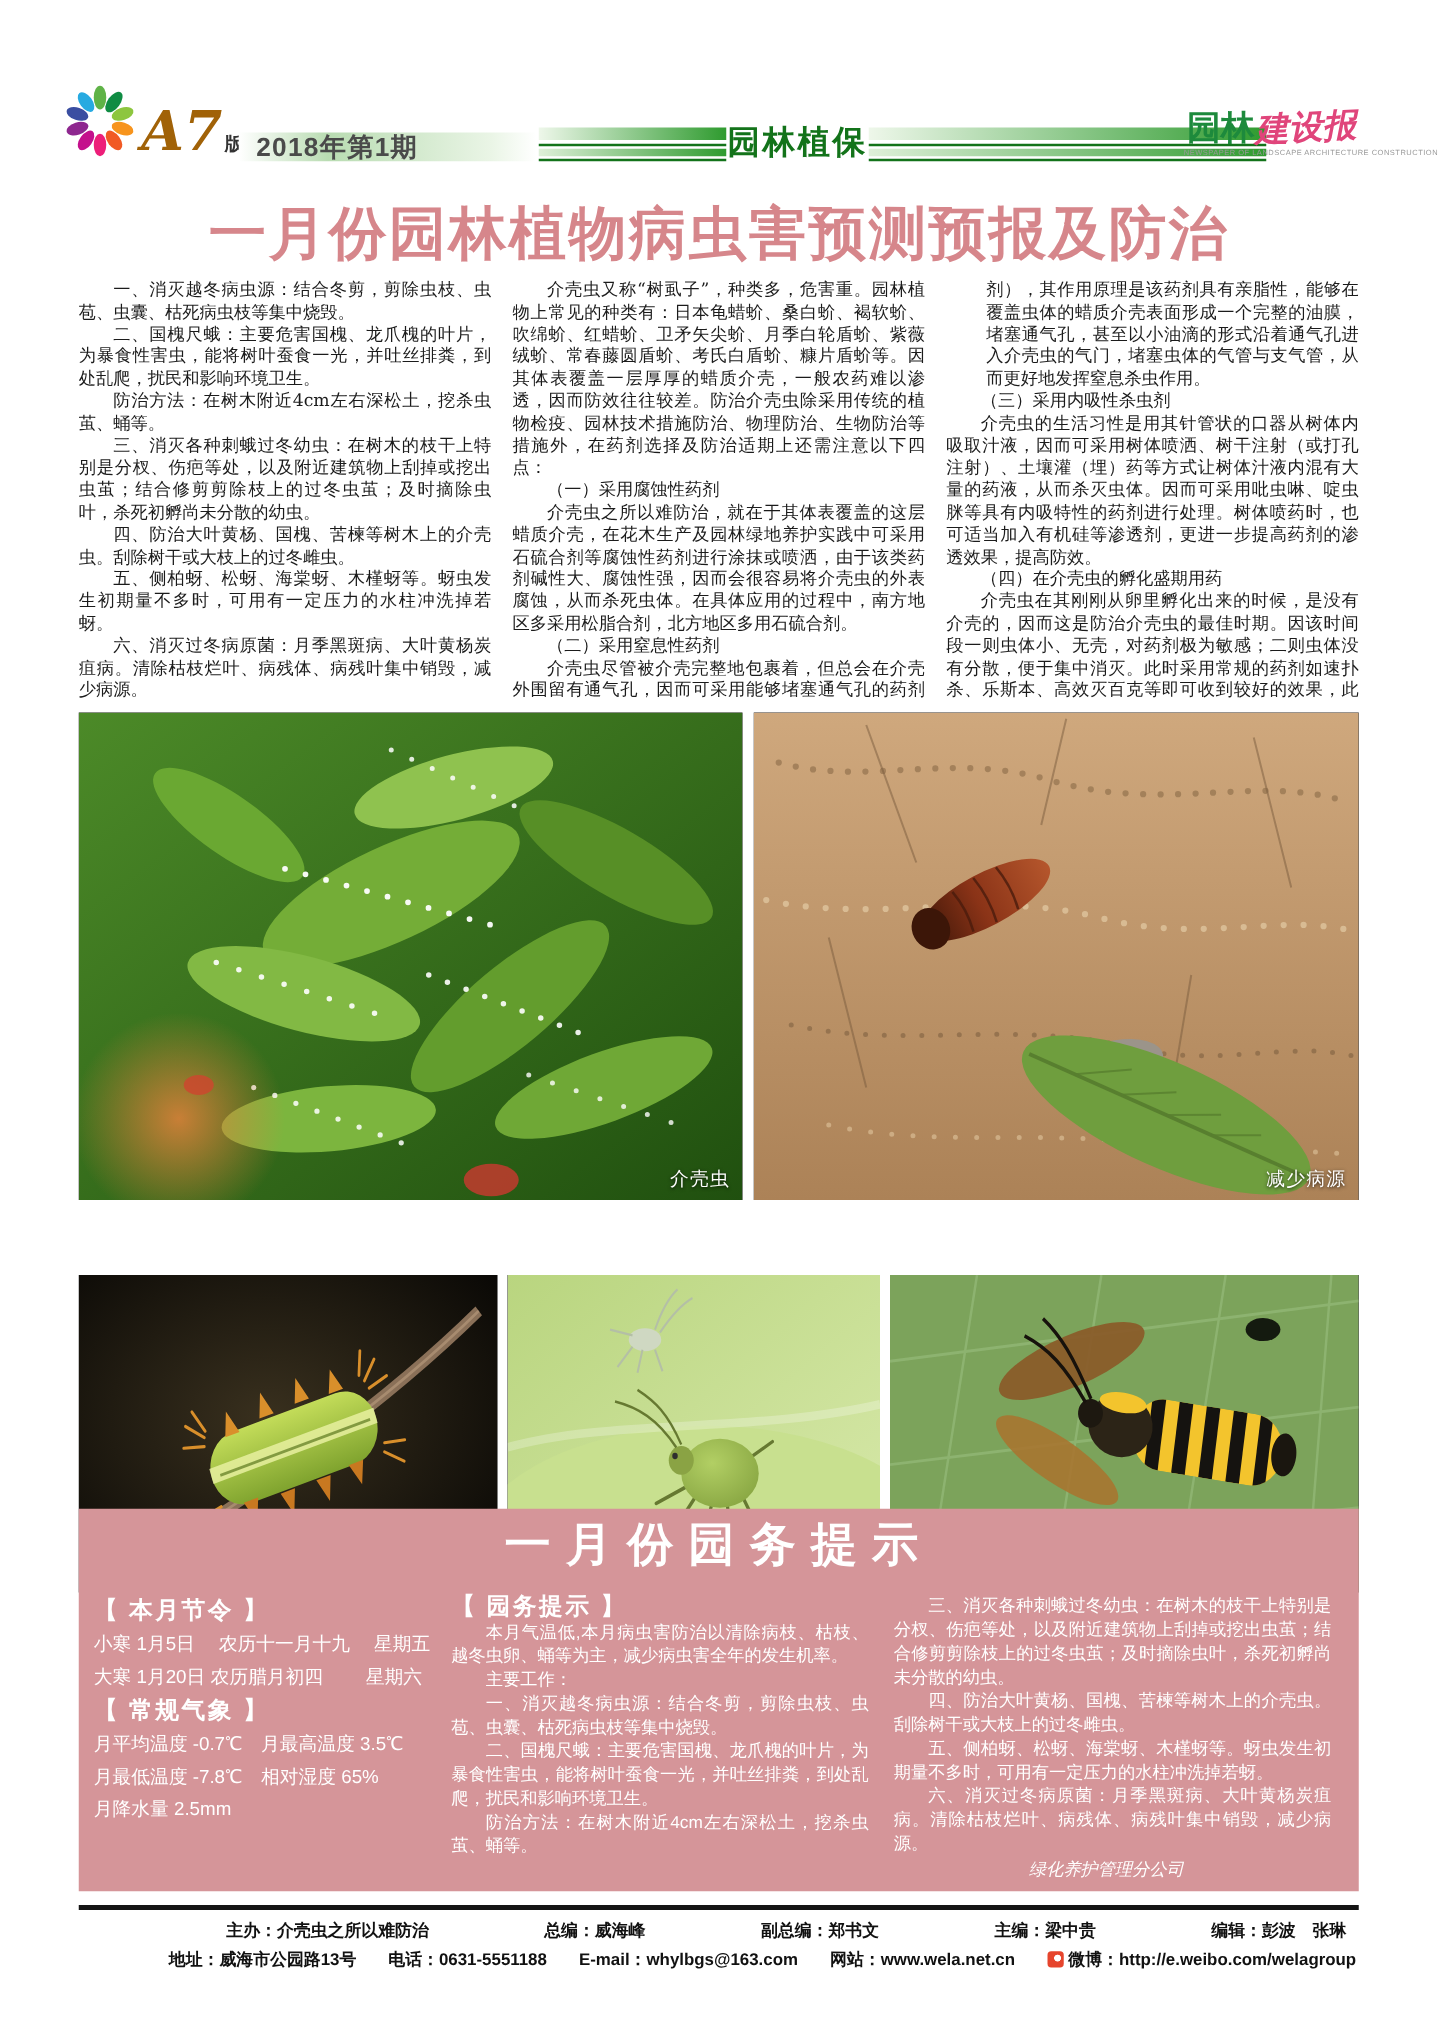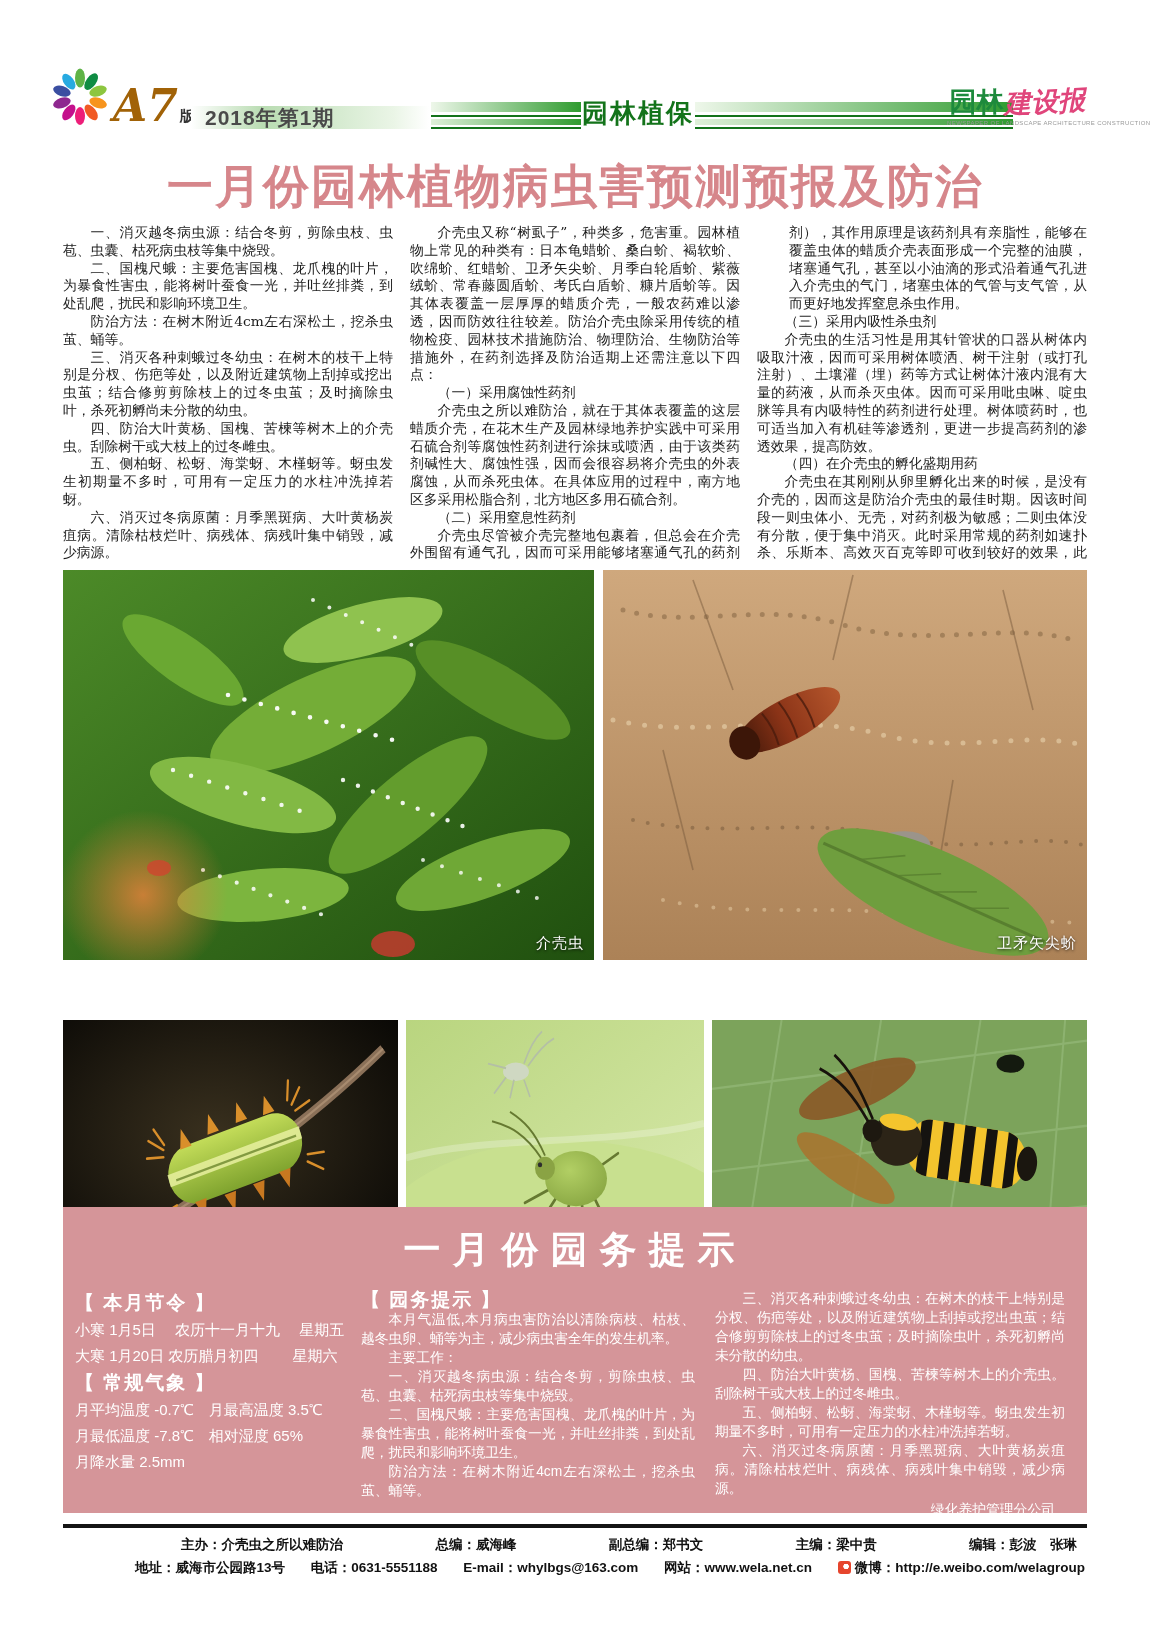--- a/index.html
+++ b/index.html
@@ -47,29 +47,29 @@
   .photo{position:relative;overflow:hidden;background:#222;}
   .ph1{width:531px;} .ph2{flex:1;}
   .ph3{width:335px;} .ph4{width:298px;} .ph5{flex:1;}
   .photo svg{display:block;width:100%;height:100%;}
   .caption{position:absolute;right:10px;bottom:7px;color:#fff;font-size:15px;letter-spacing:1px;
       text-shadow:0 1px 3px rgba(0,0,0,.85);}
 
   
   .notice{position:absolute;left:63px;top:1207px;width:1024px;height:306px;background:#d59599;
       color:#fff;overflow:hidden;}
-  .notice-title{text-align:center;font-size:37px;font-weight:bold;letter-spacing:12px;margin-top:18px;}
+  .notice-title{text-align:center;font-size:37px;font-weight:bold;letter-spacing:12px;margin-top:4px;}
   .notice-cols{display:flex;gap:20px;padding:14px 22px 0 12px;box-sizing:border-box;}
   .ncol1{width:266px;font-size:15px;line-height:26px;}
   .ncol2{width:334px;font-size:13.8px;line-height:19px;}
   .ncol3{flex:1;font-size:13.8px;line-height:19px;}
   .nhead{font-size:19px;font-weight:bold;letter-spacing:2px;margin:1px 0;}
   .nline{margin:0;white-space:nowrap;}
   .np{margin:0;text-indent:2em;text-align:justify;}
-  .nbyline{margin:2px 0 0 0;text-indent:0;text-align:right;padding-right:10px;}
+  .nbyline{margin:2px 0 0 0;text-indent:0;text-align:center;padding-right:10px;font-style:italic;}
 
   
   .footer-rule{position:absolute;left:63px;top:1524px;width:1024px;height:0;border-top:4px solid #141414;}
   .footer{position:absolute;left:63px;top:1534px;width:1024px;font-size:13.5px;font-weight:bold;color:#111;}
   .frow{display:flex;justify-content:space-between;align-items:center;}
   .frow1{padding:2px 10px 0 118px;}
   .frow2{padding:5px 2px 0 72px;}
   .fitem{white-space:nowrap;}
   .weibo-icon{display:inline-block;width:13px;height:13px;border-radius:3px;margin-right:4px;
       vertical-align:-2px;background:radial-gradient(circle at 62% 42%, #ffffff 0 2.5px, #e6452d 3px);}
@@ -201,21 +201,21 @@
           <ellipse cx="136" cy="150" rx="15" ry="17" fill="#3c1608"></ellipse>
           <path d="M165,132 q4,18 0,36 M185,130 q4,20 0,40 M205,131 q4,19 0,38" stroke="#4a1c0c" stroke-width="2" fill="none" opacity="0.8"></path>
         </g>
         <ellipse cx="292" cy="280" rx="36" ry="18" fill="#9b948a" transform="rotate(-10,292,280)"></ellipse>
         <g transform="rotate(24,330,322)">
           <ellipse cx="330" cy="322" rx="125" ry="42" fill="#6f9e3e"></ellipse>
           <path d="M210,322 L452,322" stroke="#587f2f" stroke-width="3"></path>
           <path d="M250,322 L290,300 M290,322 L330,302 M330,322 L370,304 M370,322 L406,306" stroke="#587f2f" stroke-width="1.6" opacity="0.8"></path>
         </g>
       </svg>
-      <span class="caption">卫矛矢尖蚧</span>
+      <span class="caption">减少病源</span>
     </div>
   </div>
 
   <div class="photos-row2">
     <div class="photo ph3">
       <svg viewBox="0 0 335 221" preserveAspectRatio="none">
         <defs>
           <radialGradient id="dark" cx="0.45" cy="0.45" r="0.75">
             <stop offset="0" stop-color="#39301e"></stop>
               <stop offset="1" stop-color="#070604"></stop>

